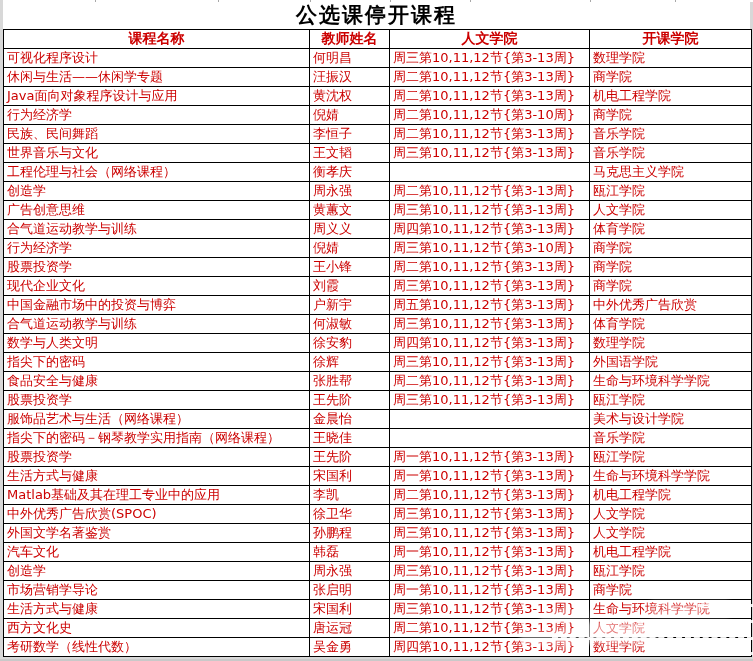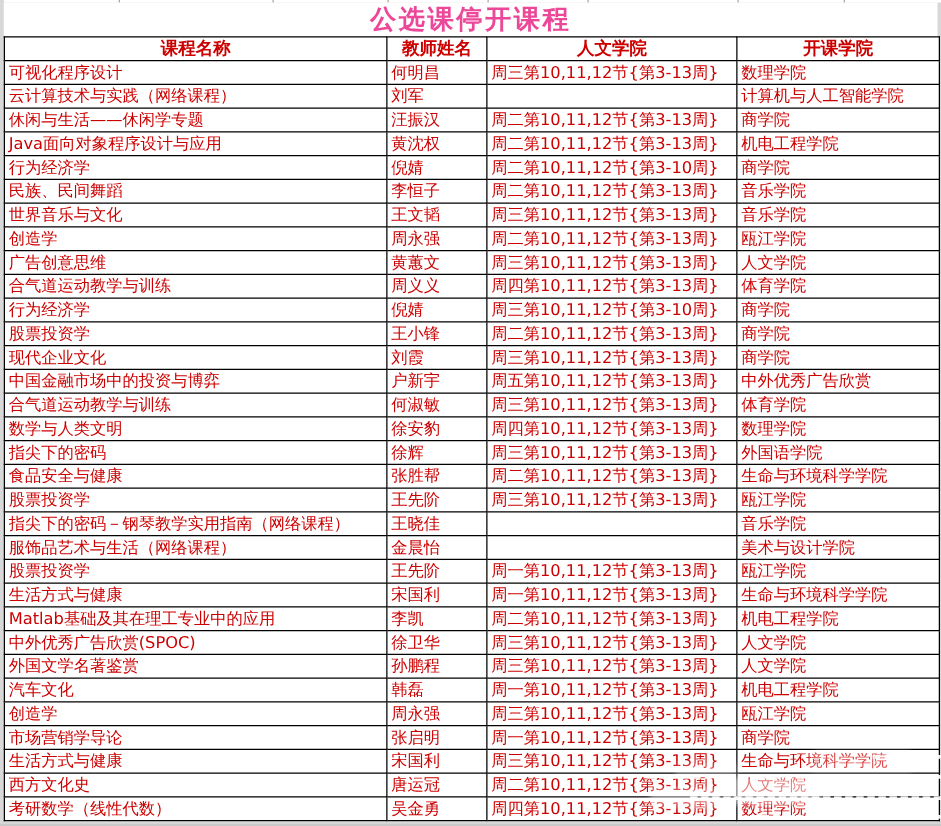--- a/index.html
+++ b/index.html
@@ -5,21 +5,21 @@
   html,body{margin:0;padding:0;}
   body{
     width:753px;height:661px;overflow:hidden;position:relative;
     background:#d8d8d8;
     font-family:"DejaVu Sans","Liberation Sans",sans-serif;
   }
   .sheet-topline{position:absolute;top:0;left:3px;width:750px;height:2px;background:#ffffff;}
   .grid-tick{position:absolute;top:0;width:1px;height:3px;background:#a8a8a8;}
   .page-title{
     position:absolute;top:2px;left:3px;width:747px;height:27px;
-    background:#ffffff;color:#ec4899;font-weight:bold;font-size:21px;
+    background:#ffffff;color:#000000;font-weight:bold;font-size:21px;
     text-align:center;line-height:27px;letter-spacing:2px;
   }
   table.course-table{
     position:absolute;top:29px;left:3px;width:748px;
     border-collapse:collapse;table-layout:fixed;background:#ffffff;
   }
   .course-table th,.course-table td{
     border:1px solid #000000;color:#cc0000;overflow:hidden;
     white-space:nowrap;padding:0 3px;
   }
@@ -66,26 +66,20 @@
     </tr>
   </thead>
   <tbody>
       <tr>
         <td>可视化程序设计</td>
         <td>何明昌</td>
         <td>周三第10,11,12节{第3-13周}</td>
         <td>数理学院</td>
       </tr>
       <tr>
-        <td>云计算技术与实践（网络课程）</td>
-        <td>刘军</td>
-        <td></td>
-        <td>计算机与人工智能学院</td>
-      </tr>
-      <tr>
         <td>休闲与生活——休闲学专题</td>
         <td>汪振汉</td>
         <td>周二第10,11,12节{第3-13周}</td>
         <td>商学院</td>
       </tr>
       <tr>
         <td>Java面向对象程序设计与应用</td>
         <td>黄沈权</td>
         <td>周二第10,11,12节{第3-13周}</td>
         <td>机电工程学院</td>
@@ -100,20 +94,26 @@
         <td>民族、民间舞蹈</td>
         <td>李恒子</td>
         <td>周二第10,11,12节{第3-13周}</td>
         <td>音乐学院</td>
       </tr>
       <tr>
         <td>世界音乐与文化</td>
         <td>王文韬</td>
         <td>周三第10,11,12节{第3-13周}</td>
         <td>音乐学院</td>
+      </tr>
+      <tr>
+        <td>工程伦理与社会（网络课程）</td>
+        <td>衡孝庆</td>
+        <td></td>
+        <td>马克思主义学院</td>
       </tr>
       <tr>
         <td>创造学</td>
         <td>周永强</td>
         <td>周二第10,11,12节{第3-13周}</td>
         <td>瓯江学院</td>
       </tr>
       <tr>
         <td>广告创意思维</td>
         <td>黄蕙文</td>
@@ -174,30 +174,30 @@
         <td>周二第10,11,12节{第3-13周}</td>
         <td>生命与环境科学学院</td>
       </tr>
       <tr>
         <td>股票投资学</td>
         <td>王先阶</td>
         <td>周三第10,11,12节{第3-13周}</td>
         <td>瓯江学院</td>
       </tr>
       <tr>
+        <td>服饰品艺术与生活（网络课程）</td>
+        <td>金晨怡</td>
+        <td></td>
+        <td>美术与设计学院</td>
+      </tr>
+      <tr>
         <td>指尖下的密码－钢琴教学实用指南（网络课程）</td>
         <td>王晓佳</td>
         <td></td>
         <td>音乐学院</td>
-      </tr>
-      <tr>
-        <td>服饰品艺术与生活（网络课程）</td>
-        <td>金晨怡</td>
-        <td></td>
-        <td>美术与设计学院</td>
       </tr>
       <tr>
         <td>股票投资学</td>
         <td>王先阶</td>
         <td>周一第10,11,12节{第3-13周}</td>
         <td>瓯江学院</td>
       </tr>
       <tr>
         <td>生活方式与健康</td>
         <td>宋国利</td>

